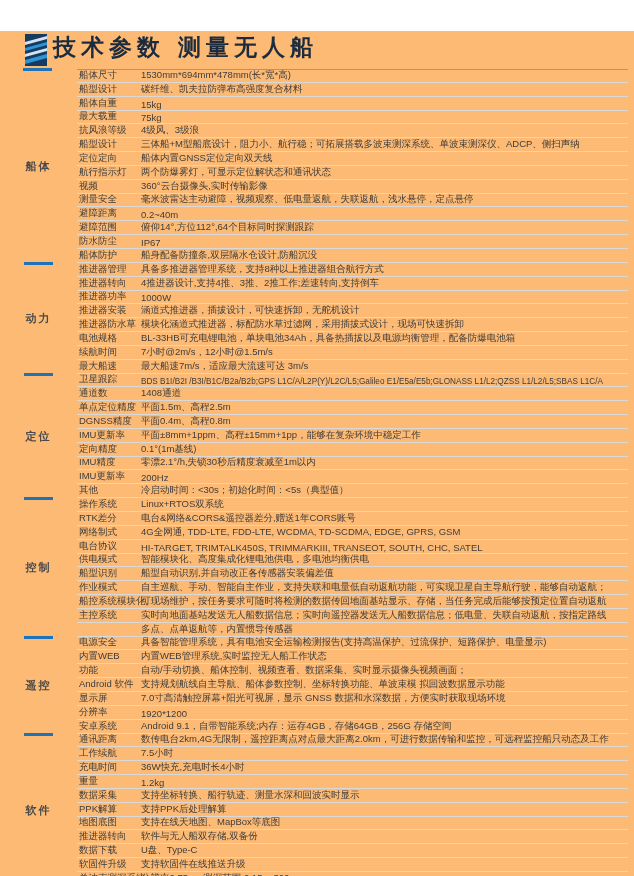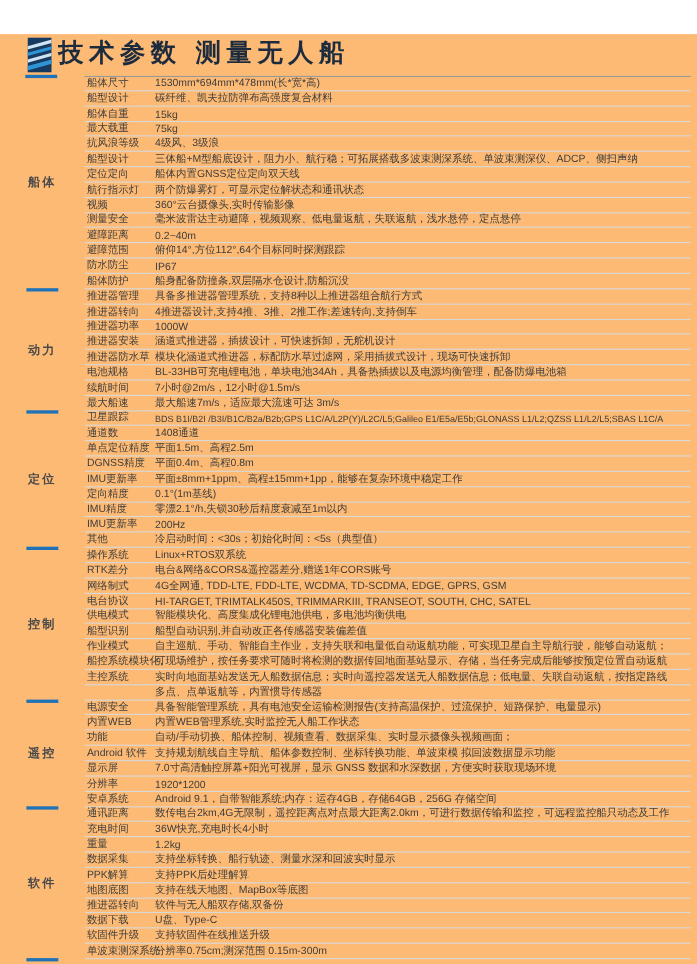--- a/index.html
+++ b/index.html
@@ -336,20 +336,24 @@
     <div class="gutter">
       <div class="cat">软件</div>
       <div class="divider"></div>
     </div>
     <div class="rows">
   <div class="row">
     <div class="label">通讯距离</div>
     <div class="value">数传电台2km,4G无限制，遥控距离点对点最大距离2.0km，可进行数据传输和监控，可远程监控船只动态及工作</div>
   </div>
 
+  <div class="row">
+    <div class="label">工作续航</div>
+    <div class="value">7.5小时</div>
+  </div>
 
   <div class="row">
     <div class="label">充电时间</div>
     <div class="value">36W快充,充电时长4小时</div>
   </div>
 
   <div class="row">
     <div class="label">重量</div>
     <div class="value">1.2kg</div>
   </div>

